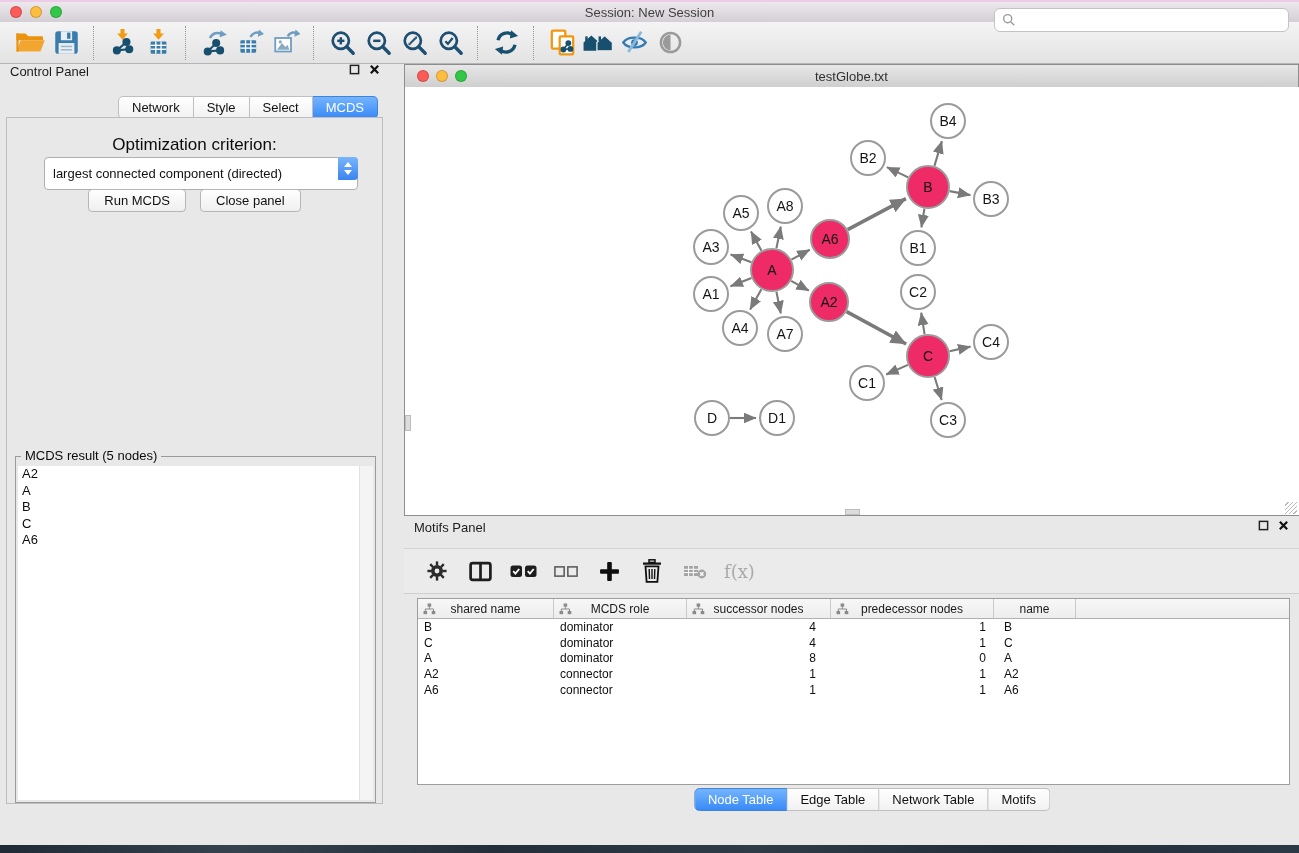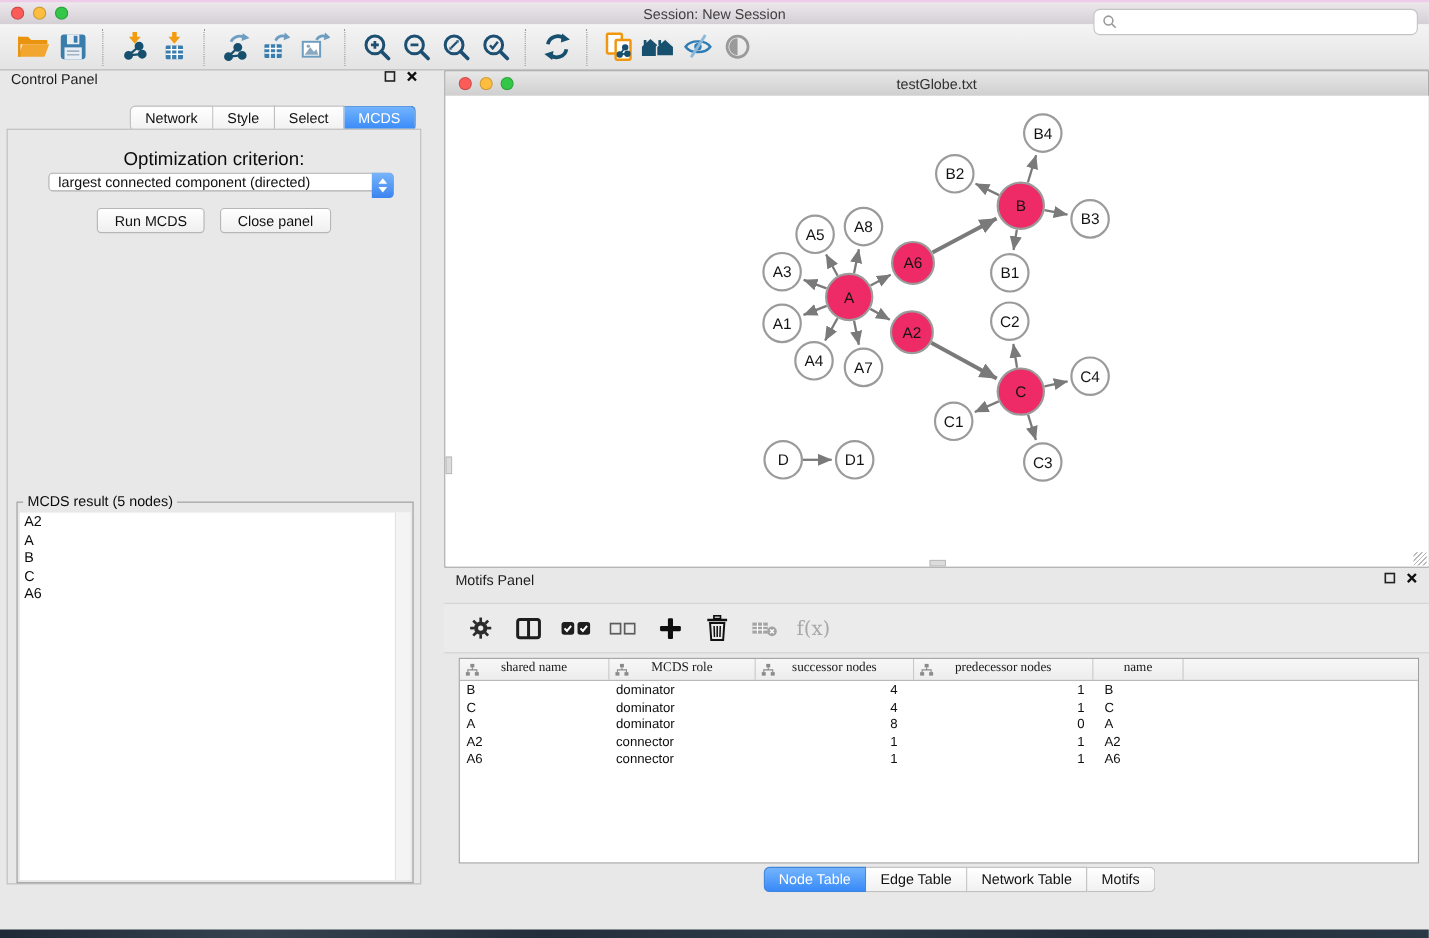--- a/index.html
+++ b/index.html
@@ -30,21 +30,21 @@
   .phead .picons{margin-left:auto;display:flex;gap:9px;align-items:center;}
   .tabbar{display:flex;padding-left:41px;}
   .tab{background:linear-gradient(#ffffff,#f1f1f1);border:1px solid #bfbfbf;border-left:none;
     padding:3px 13px;font-size:13px;color:#111;white-space:nowrap;}
   .tab:first-child{border-left:1px solid #bfbfbf;border-radius:5px 0 0 5px;}
   .tab:last-child{border-radius:0 5px 5px 0;}
   .tab.active{background:linear-gradient(#74b4fd,#388af8);color:#fff;border-color:#3f84d8;}
   .cp-tabs{position:absolute;left:77px;top:32px;}
   .cp-content{position:absolute;left:6px;top:53px;width:377px;height:687px;border:1px solid #bdbdbd;background:#e8e8e8;box-sizing:border-box;}
   .optlabel{position:absolute;top:17px;left:0;right:0;text-align:center;font-size:17px;color:#0b0b0b;}
-  .select{position:absolute;left:37px;top:39px;width:314px;height:17px;background:#fff;border:1px solid #afafaf;
+  .select{position:absolute;left:37px;top:39px;width:314px;height:33px;background:#fff;border:1px solid #afafaf;
     border-radius:4px;font-size:13px;display:flex;align-items:center;padding-left:8px;box-sizing:border-box;color:#111;}
   .stepper{position:absolute;right:-1px;top:-1px;width:20px;height:23px;border-radius:0 4px 4px 0;
     background:linear-gradient(#79b5fb,#3b84f0);display:flex;flex-direction:column;align-items:center;justify-content:center;gap:3px;}
   .tri-up{width:0;height:0;border-left:4px solid transparent;border-right:4px solid transparent;border-bottom:5px solid #fff;}
   .tri-down{width:0;height:0;border-left:4px solid transparent;border-right:4px solid transparent;border-top:5px solid #fff;}
   .cp-buttons{position:absolute;top:71px;left:0;right:0;display:flex;justify-content:center;gap:14px;}
   .cpbtn{background:linear-gradient(#ffffff,#efefef);border:1px solid #b6b6b6;border-radius:4px;
     padding:3px 15px;font-size:13px;color:#111;font-family:"Liberation Sans",sans-serif;}
   .resultbox{position:absolute;left:8px;top:338px;width:359px;height:345px;border:1px solid #9a9a9a;}
   .resultbox .legend{position:absolute;top:-9px;left:5px;background:#e8e8e8;padding:0 4px;font-size:13px;color:#0b0b0b;}
@@ -67,22 +67,22 @@
 
   
   .tpanel{position:absolute;left:404px;top:520px;width:895px;height:298px;}
   .tp-toolbar{position:absolute;left:0;top:28px;right:0;height:46px;background:#ebebeb;
     border-top:1px solid #d2d2d2;border-bottom:1px solid #cfcfcf;display:flex;align-items:center;padding-left:19px;gap:15px;box-sizing:border-box;}
   .ttbtn{width:28px;height:28px;display:flex;align-items:center;justify-content:center;flex:0 0 auto;}
   .fx{font-family:"DejaVu Serif",serif;font-size:18px;color:#a9a9a9;}
   .tablewrap{position:absolute;left:13px;top:78px;width:873px;height:187px;background:#fff;
     border:1px solid #9e9e9e;box-sizing:border-box;overflow:hidden;font-size:12px;}
   .thead{display:flex;height:20px;background:linear-gradient(#f7f7f7,#ededed);border-bottom:1px solid #b2b2b2;box-sizing:border-box;}
-  .th{position:relative;display:flex;justify-content:center;border-right:1px solid #c9c9c9;
-    box-sizing:border-box;color:#1a1a1a;flex:0 0 auto;font-family:Liberation Serif, serif;}
+  .th{position:relative;display:flex;align-items:center;justify-content:center;border-right:1px solid #c9c9c9;
+    box-sizing:border-box;color:#1a1a1a;flex:0 0 auto;}
   .th .hicon{position:absolute;left:5px;top:4px;}
   .th.filler{flex:1;border-right:none;}
   .trow{display:flex;height:15.8px;align-items:center;}
   .td{box-sizing:border-box;flex:0 0 auto;color:#0e0e0e;overflow:hidden;white-space:nowrap;}
   .tp-tabs{position:absolute;top:268px;left:50%;transform:translateX(-50%);}
 
   
   .statusbar{position:absolute;left:0;top:818px;width:1299px;height:27px;
     background:linear-gradient(#f1f1f1,#e2e2e2);border-top:1px solid #c1c1c1;box-sizing:border-box;}
   .sb-list{position:absolute;left:12px;top:3px;width:26px;height:21px;background:linear-gradient(#fdfdfd,#ededed);

